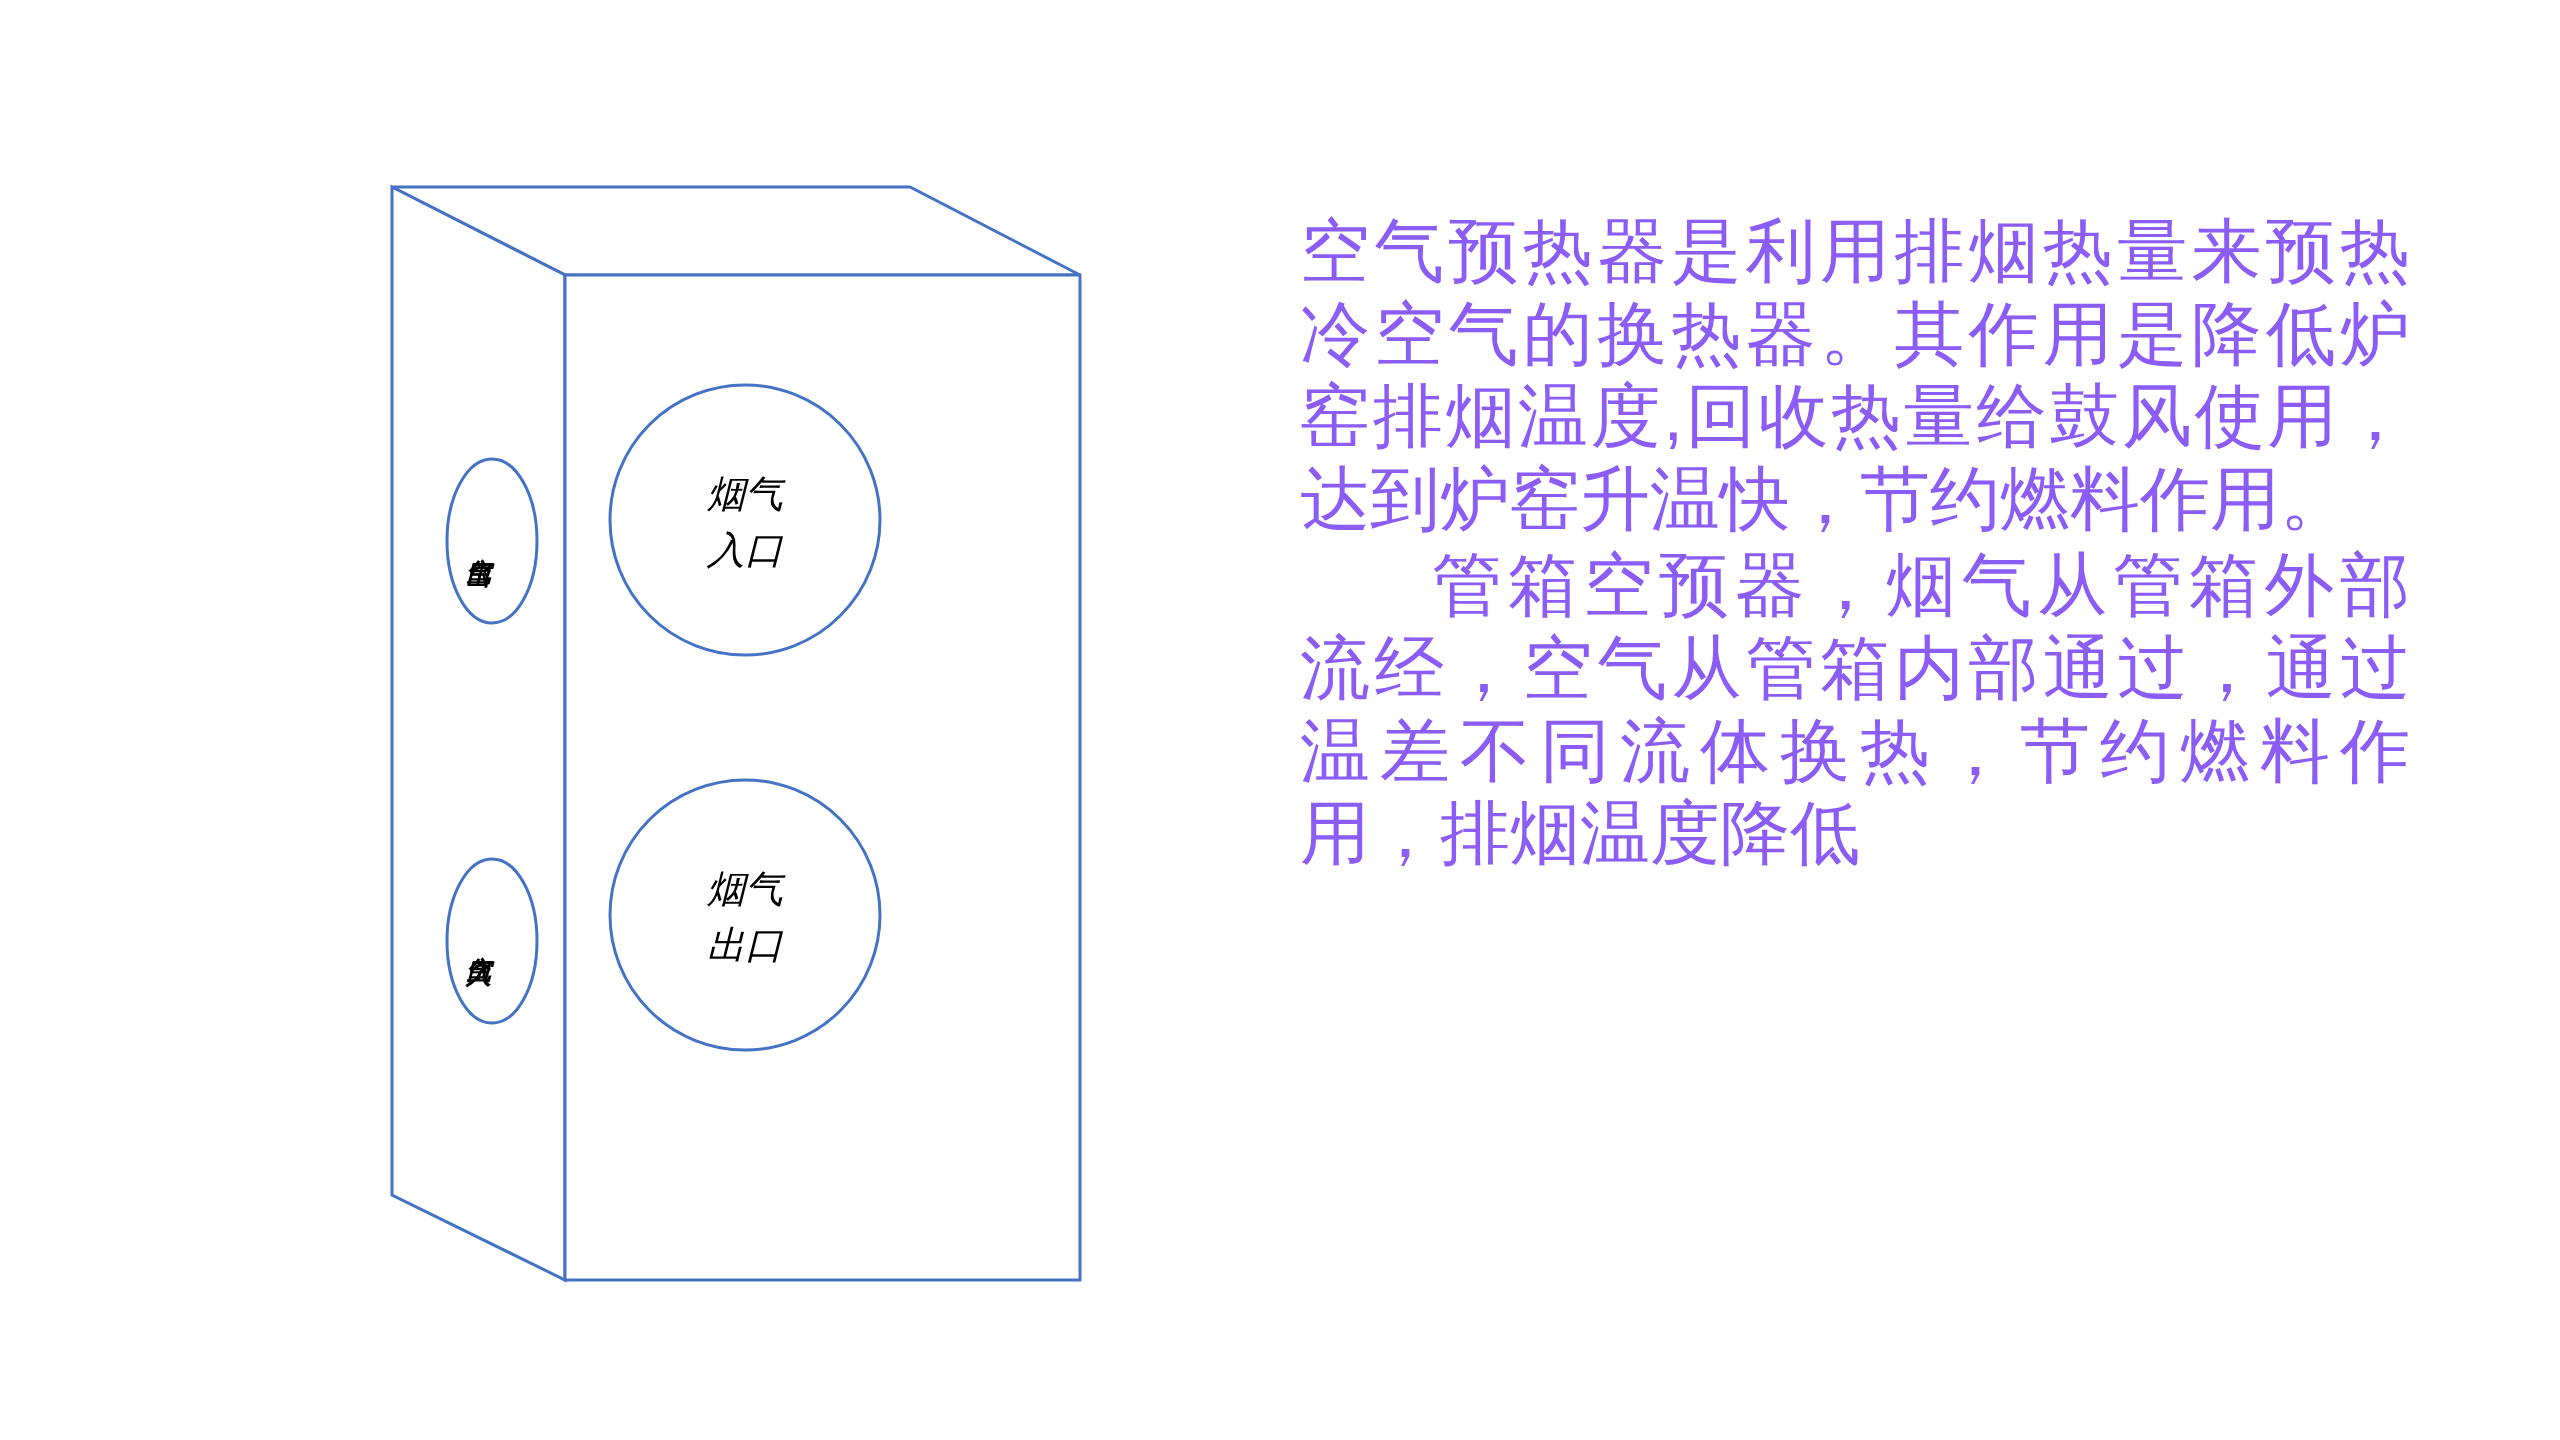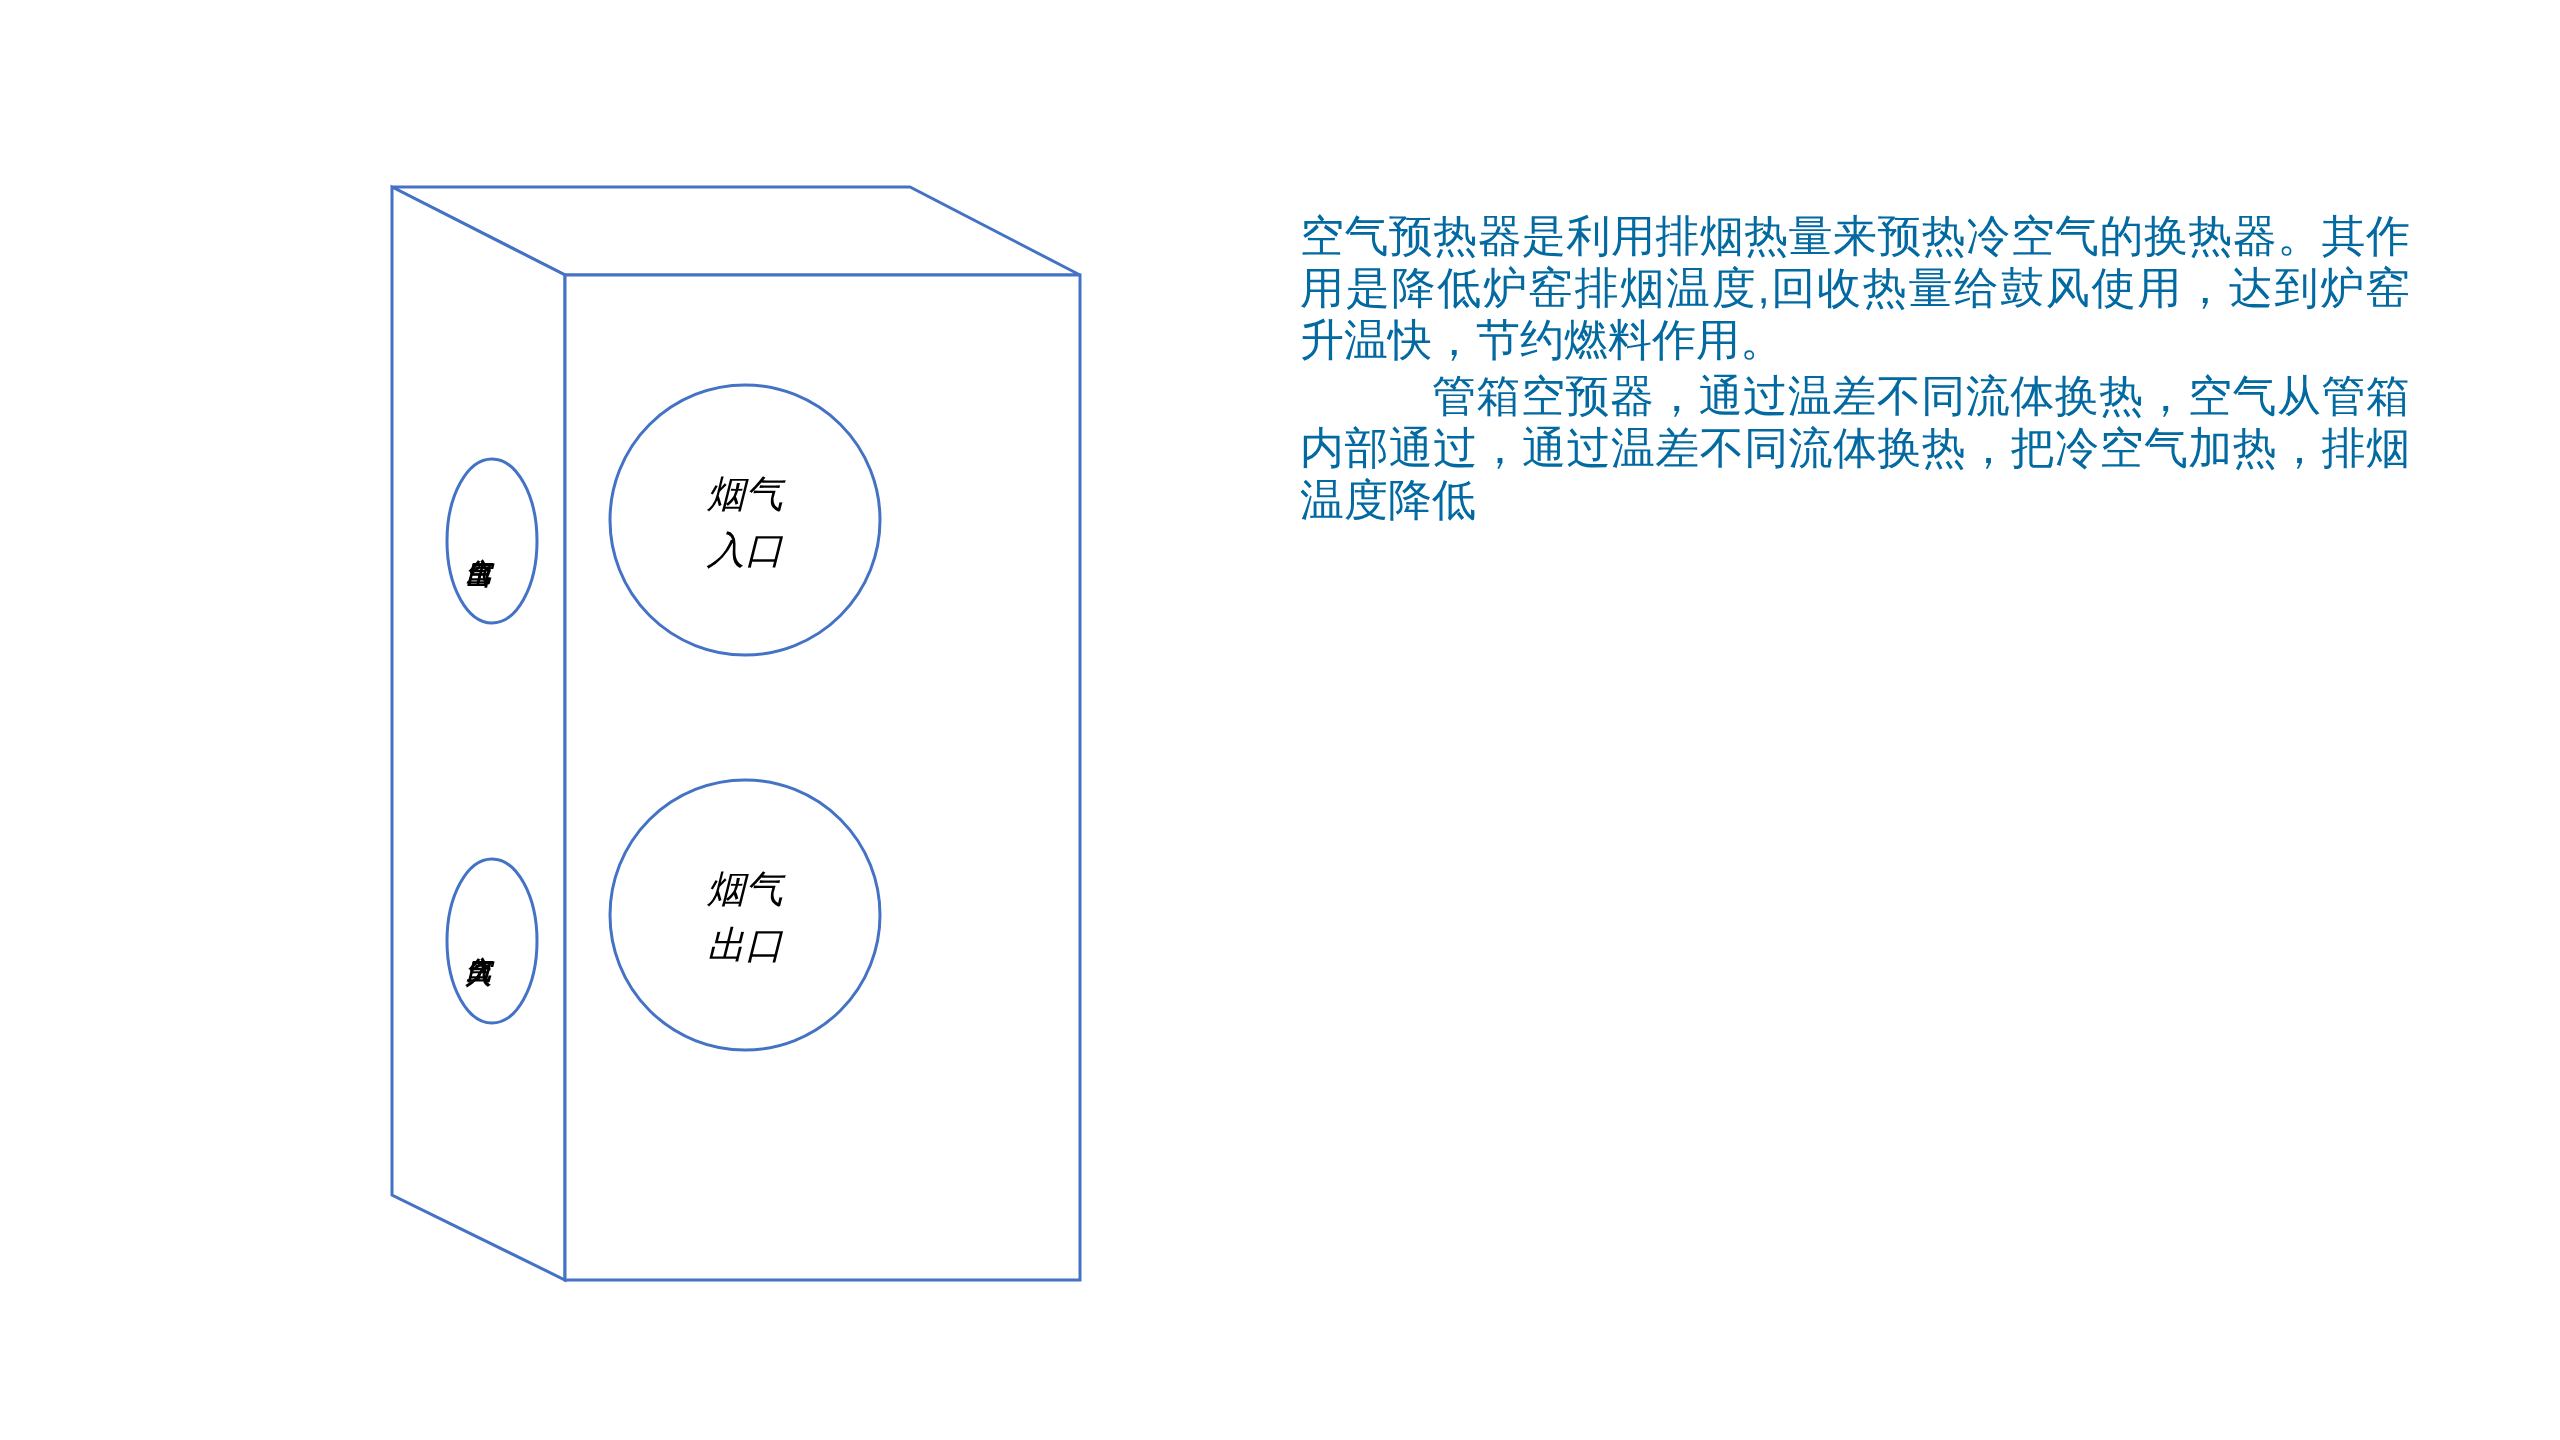--- a/index.html
+++ b/index.html
@@ -71,23 +71,23 @@
 
   
   #text-panel {
     position: absolute;
     left: 1300px;
     top: 210px;
     width: 1110px;
   }
   .para {
     font-family: "Liberation Sans", sans-serif;
-    font-size: 44px;
+    font-size: 70px;
     line-height: 1.18;
-    color: #0369a1;
+    color: #8b5cf6;
     letter-spacing: 0px;
     margin: 0;
     text-align: justify;
     text-justify: inter-character;
   }
   .para + .para {
     margin-top: 4px;
   }
   .indent {
     text-indent: 132px;
@@ -118,16 +118,16 @@
       <ellipse cx="112" cy="366" rx="45" ry="82" fill="#ffffff" stroke="#4472C4" stroke-width="3"></ellipse>
       <ellipse cx="112" cy="766" rx="45" ry="82" fill="#ffffff" stroke="#4472C4" stroke-width="3"></ellipse>
     </svg>
 
     <div id="side-label-air-outlet" class="side-port-label">空气出口</div>
     <div id="side-label-air-inlet" class="side-port-label">空气入口</div>
   </div>
 
   <div id="text-panel">
     <p class="para">空气预热器是利用排烟热量来预热冷空气的换热器。其作用是降低炉窑排烟温度,回收热量给鼓风使用，达到炉窑升温快，节约燃料作用。</p>
-    <p class="para indent">管箱空预器，通过温差不同流体换热，空气从管箱内部通过，通过温差不同流体换热，把冷空气加热，排烟温度降低</p>
+    <p class="para indent">管箱空预器，烟气从管箱外部流经，空气从管箱内部通过，通过温差不同流体换热，节约燃料作用，排烟温度降低</p>
   </div>
 
 </div>
 
 </body></html>

